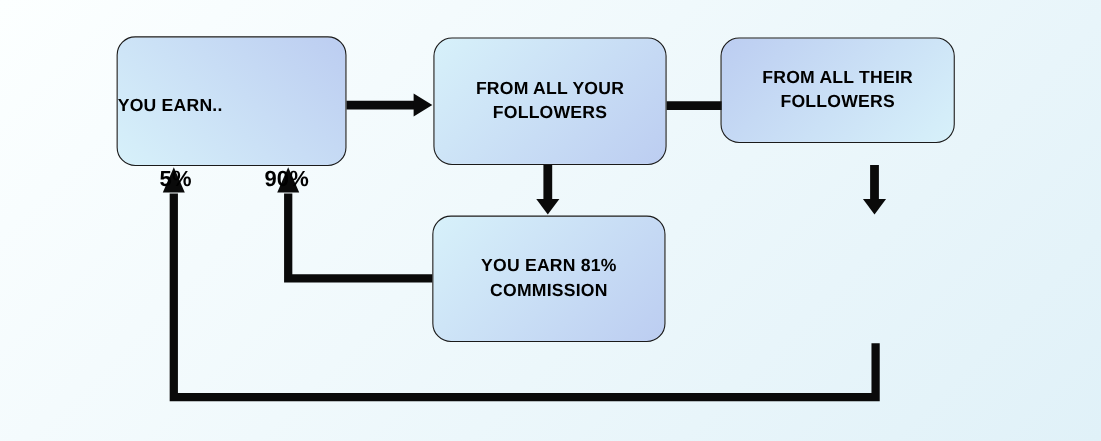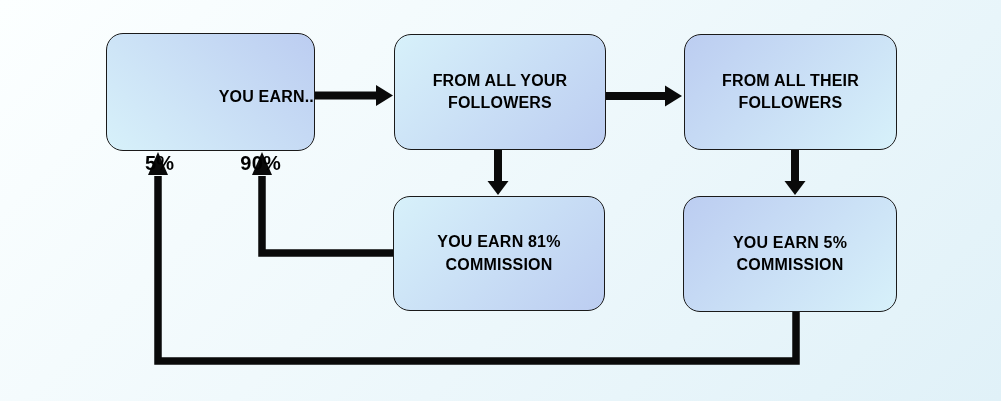--- a/index.html
+++ b/index.html
@@ -39,31 +39,30 @@
     justify-content: center;
     padding: 0 18px;
   }
   
   .grad-tr-lav { background: linear-gradient(225deg, var(--lavender) 0%, var(--light_cyan) 100%); }
   .grad-tl-cyan { background: linear-gradient(135deg, var(--light_cyan) 0%, var(--lavender) 100%); }
   .grad-tl-lav { background: linear-gradient(135deg, var(--lavender) 0%, var(--light_cyan) 100%); }
 
   .n1 { left: 106px; top: 33px; width: 209px; height: 118px; }
   .n2 { left: 394px; top: 34px; width: 212px; height: 116px; }
-  .n3 { left: 684px; top: 34px; width: 213px; height: 116px; text-align: center; }
+  .n3 { left: 655px; top: 34px; width: 213px; height: 96px; text-align: center; }
   .n4 { left: 393px; top: 196px; width: 212px; height: 115px; }
   .n5 { left: 683px; top: 196px; width: 214px; height: 116px; }
 
   .n1 .node-title {
     position: absolute;
     left: 0;
     right: 0;
     top: 52px;
-    text-align: right;
-    padding-left: 12px;
+    text-align: left;
   }
   .n1 .rates {
     position: absolute;
     left: 0;
     right: 0;
     top: 115px;
     display: flex;
     justify-content: space-between;
     padding: 0 33px 0 38px;
     font-size: 20px;
@@ -120,17 +119,14 @@
   </div>
 
   <div class="node n3 grad-tl-lav center-label">
     <span>FROM ALL THEIR FOLLOWERS</span>
   </div>
 
   <div class="node n4 grad-tl-cyan center-label">
     <span>YOU EARN 81% COMMISSION</span>
   </div>
 
-  <div class="node n5 grad-tl-lav center-label">
-    <span>YOU EARN 5% COMMISSION</span>
-  </div>
 
 </div>
 
 </body></html>

